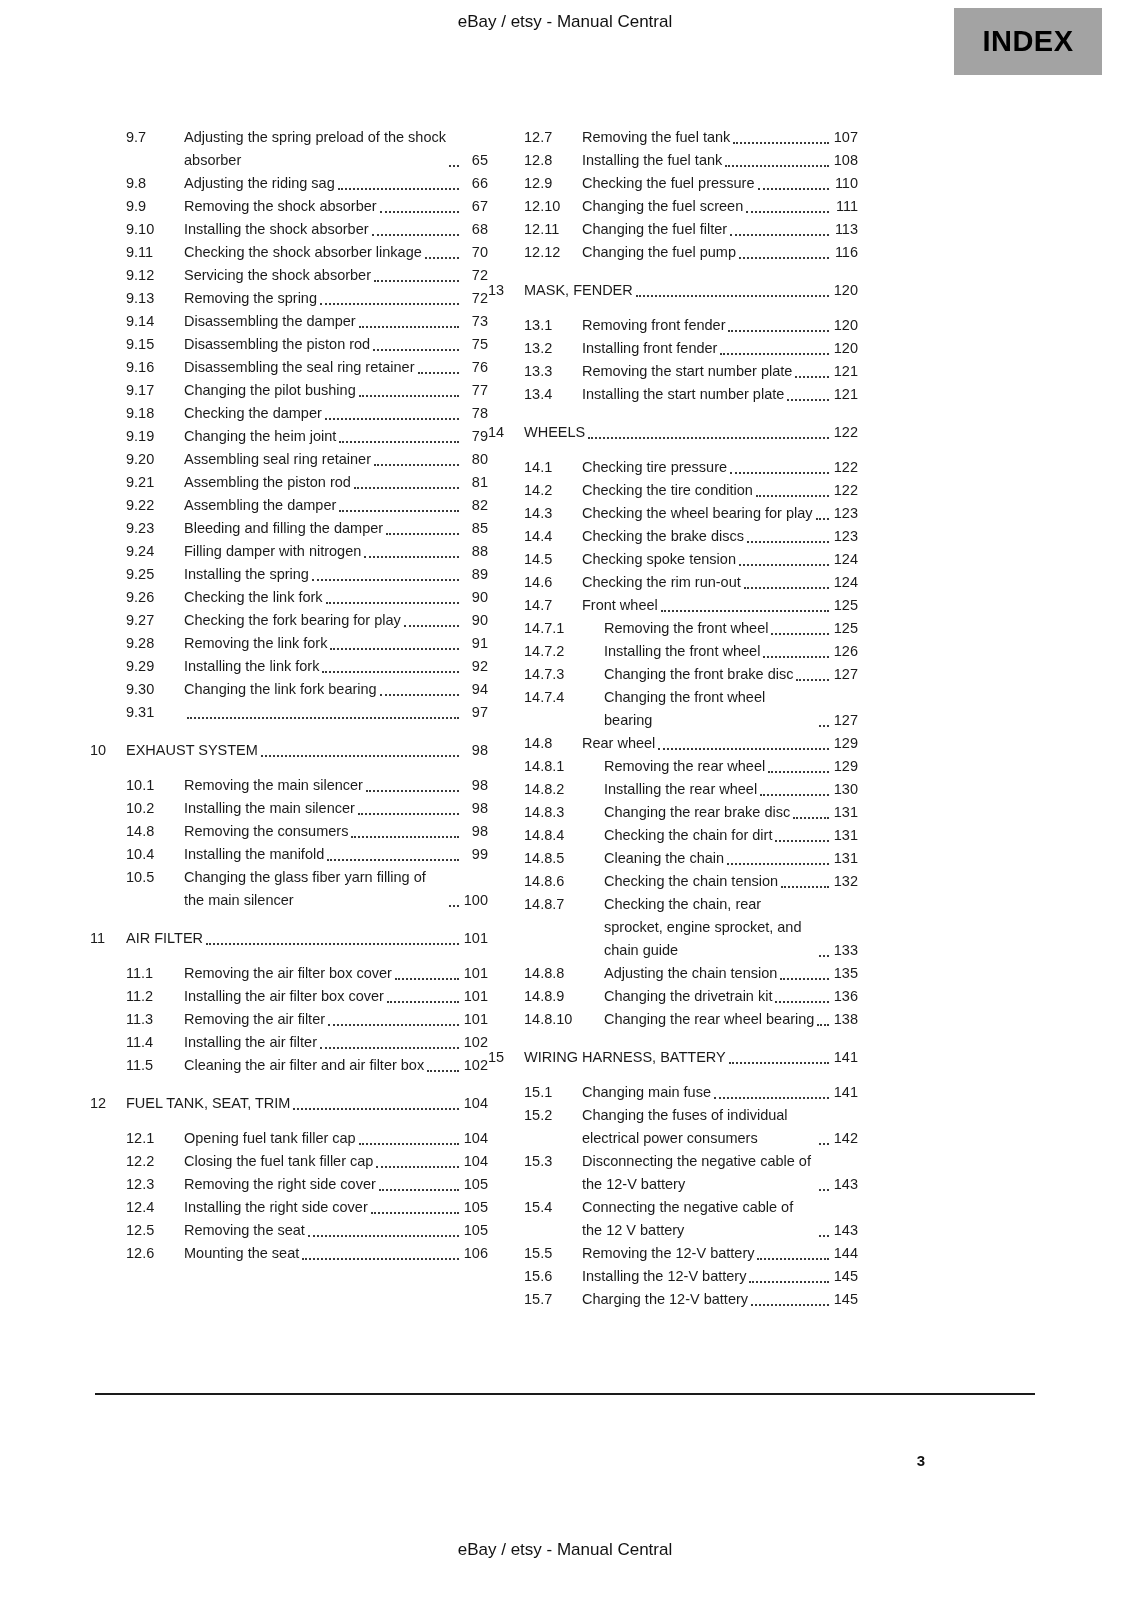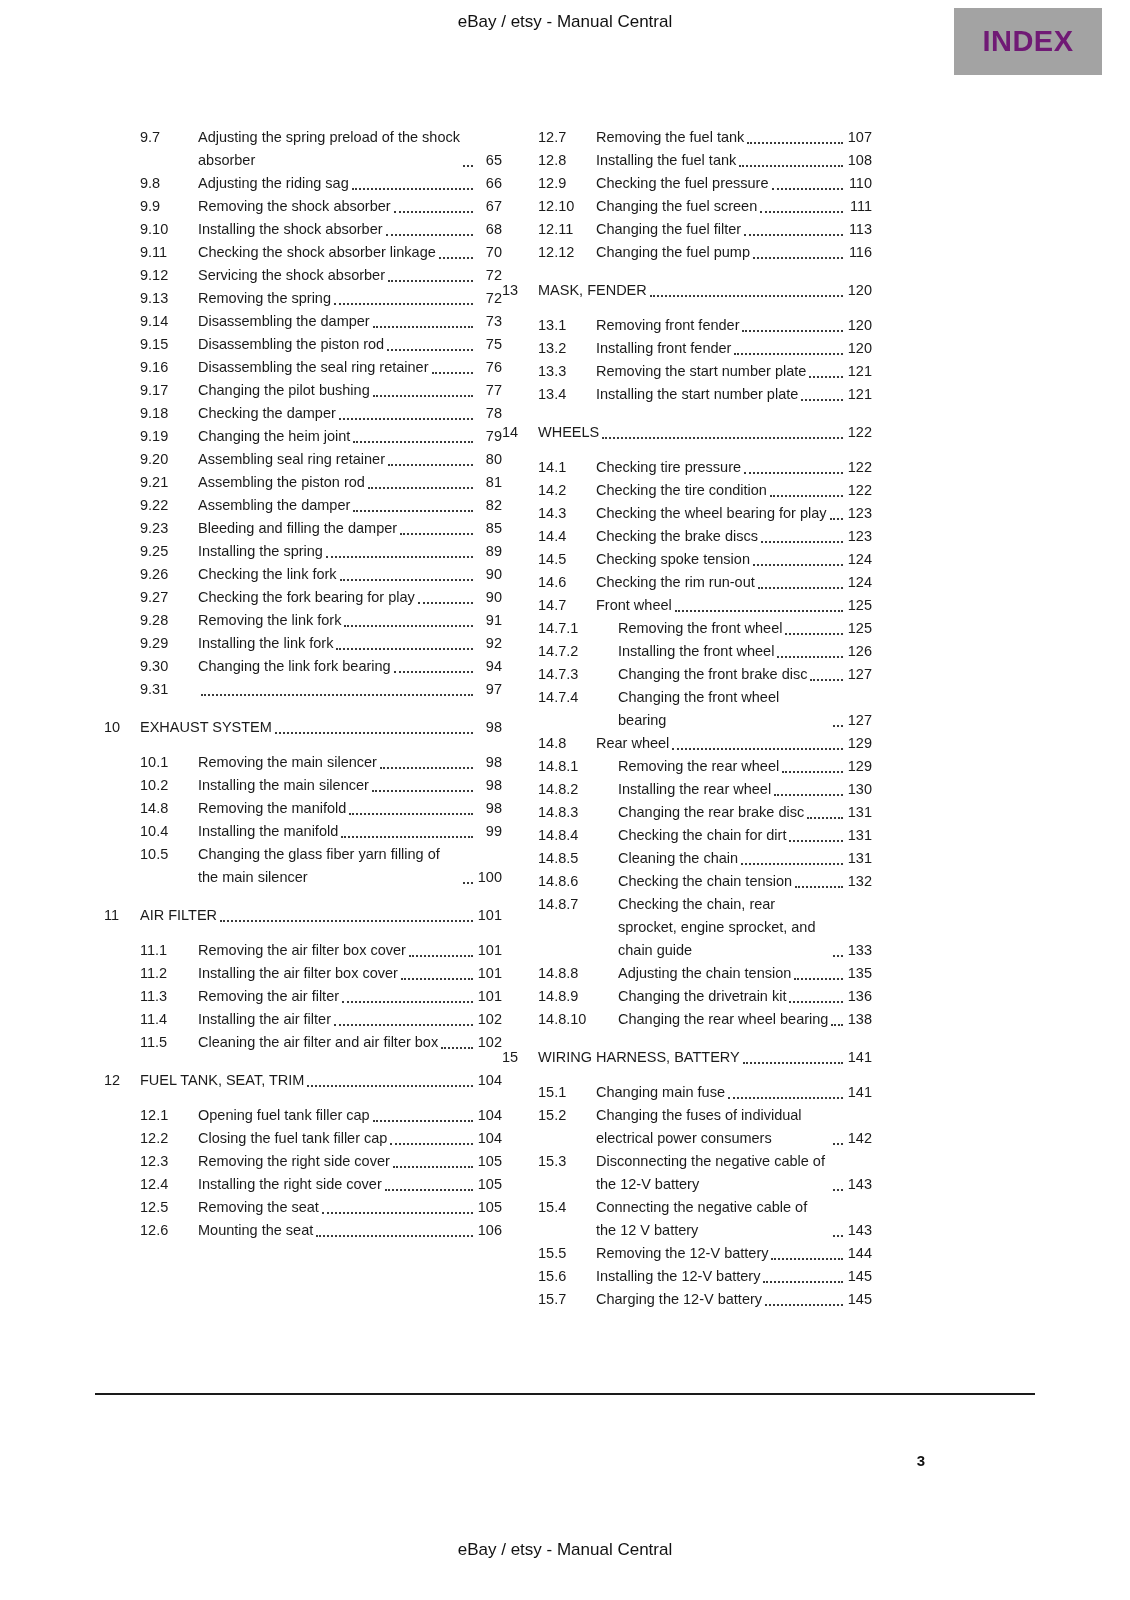--- a/index.html
+++ b/index.html
@@ -29,26 +29,26 @@
     height: 67px;
     background: #a3a3a3;
     display: flex;
     align-items: center;
     justify-content: center;
   }
   .index-box .index-label {
     font-size: 29px;
     font-weight: bold;
     letter-spacing: 0.5px;
-    color: #701a75;
+    color: #000000;
   }
   .content {
     position: absolute;
     top: 126px;
-    left: 104px;
+    left: 90px;
     display: flex;
   }
   .col { display: block; }
   .col-left  { width: 398px; }
   .col-right { width: 370px; }
 
   .entry {
     display: flex;
     align-items: flex-end;
     font-size: 14.5px;
@@ -235,20 +235,26 @@
         <span class="pg">82</span>
       </div>
 
       <div class="entry level-1">
         <span class="num">9.23</span>
         <span class="title">Bleeding and filling the damper</span>
         <span class="dots"></span>
         <span class="pg">85</span>
       </div>
 
+      <div class="entry level-1">
+        <span class="num">9.24</span>
+        <span class="title">Filling damper with nitrogen</span>
+        <span class="dots"></span>
+        <span class="pg">88</span>
+      </div>
 
       <div class="entry level-1">
         <span class="num">9.25</span>
         <span class="title">Installing the spring</span>
         <span class="dots"></span>
         <span class="pg">89</span>
       </div>
 
       <div class="entry level-1">
         <span class="num">9.26</span>
@@ -307,21 +313,21 @@
 
       <div class="entry level-1">
         <span class="num">10.2</span>
         <span class="title">Installing the main silencer</span>
         <span class="dots"></span>
         <span class="pg">98</span>
       </div>
 
       <div class="entry level-1">
         <span class="num">14.8</span>
-        <span class="title">Removing the manifold</span>
+        <span class="title">Removing the consumers</span>
         <span class="dots"></span>
         <span class="pg">98</span>
       </div>
 
       <div class="entry level-1">
         <span class="num">10.4</span>
         <span class="title">Installing the manifold</span>
         <span class="dots"></span>
         <span class="pg">99</span>
       </div>

